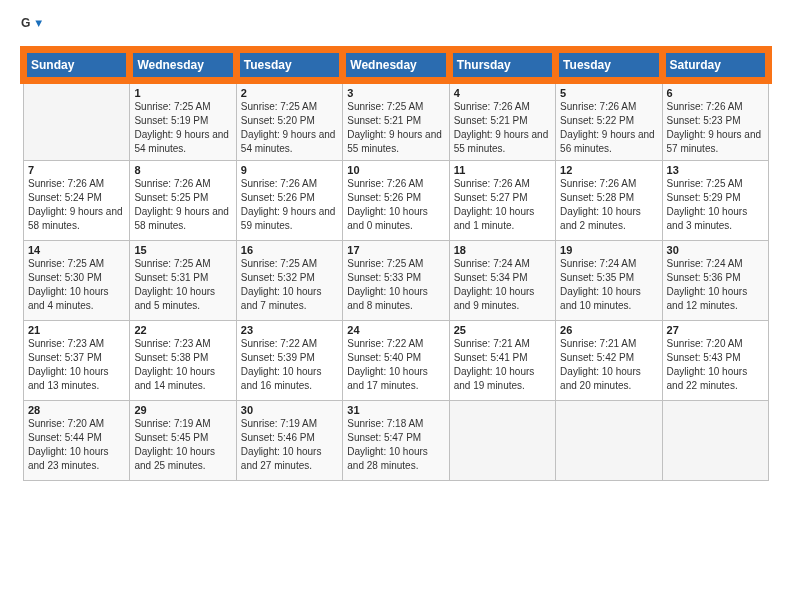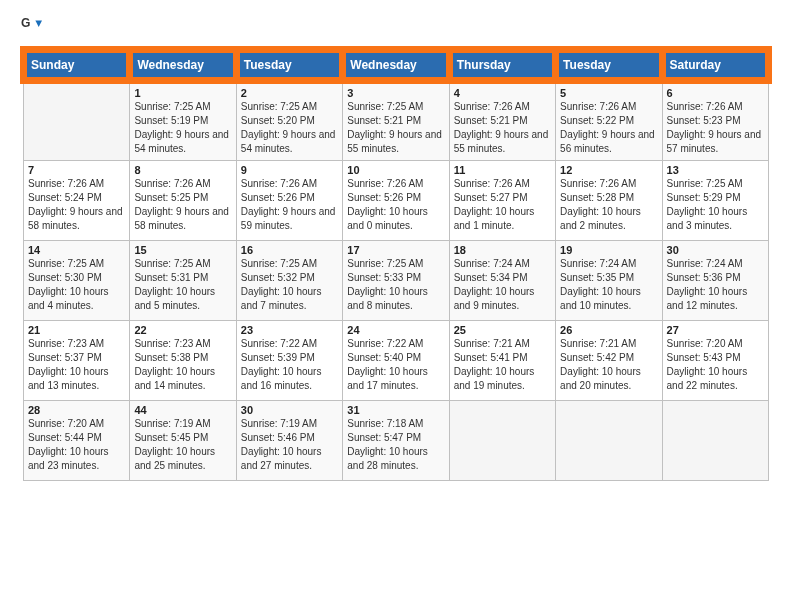--- a/index.html
+++ b/index.html
@@ -190,21 +190,21 @@
           <td><span class="day-num">25</span>
           <span class="day-info">Sunrise: 7:21 AM<br>Sunset: 5:41 PM<br>Daylight: 10 hours and 19 minutes.</span></td>
           <td><span class="day-num">26</span>
           <span class="day-info">Sunrise: 7:21 AM<br>Sunset: 5:42 PM<br>Daylight: 10 hours and 20 minutes.</span></td>
           <td><span class="day-num">27</span>
           <span class="day-info">Sunrise: 7:20 AM<br>Sunset: 5:43 PM<br>Daylight: 10 hours and 22 minutes.</span></td>
         </tr>
         <tr>
           <td><span class="day-num">28</span>
           <span class="day-info">Sunrise: 7:20 AM<br>Sunset: 5:44 PM<br>Daylight: 10 hours and 23 minutes.</span></td>
-          <td><span class="day-num">44</span>
+          <td><span class="day-num">29</span>
           <span class="day-info">Sunrise: 7:19 AM<br>Sunset: 5:45 PM<br>Daylight: 10 hours and 25 minutes.</span></td>
           <td><span class="day-num">30</span>
           <span class="day-info">Sunrise: 7:19 AM<br>Sunset: 5:46 PM<br>Daylight: 10 hours and 27 minutes.</span></td>
           <td><span class="day-num">31</span>
           <span class="day-info">Sunrise: 7:18 AM<br>Sunset: 5:47 PM<br>Daylight: 10 hours and 28 minutes.</span></td>
           <td class="empty"></td>
           <td class="empty"></td>
           <td class="empty"></td>
         </tr>
       </tbody>

